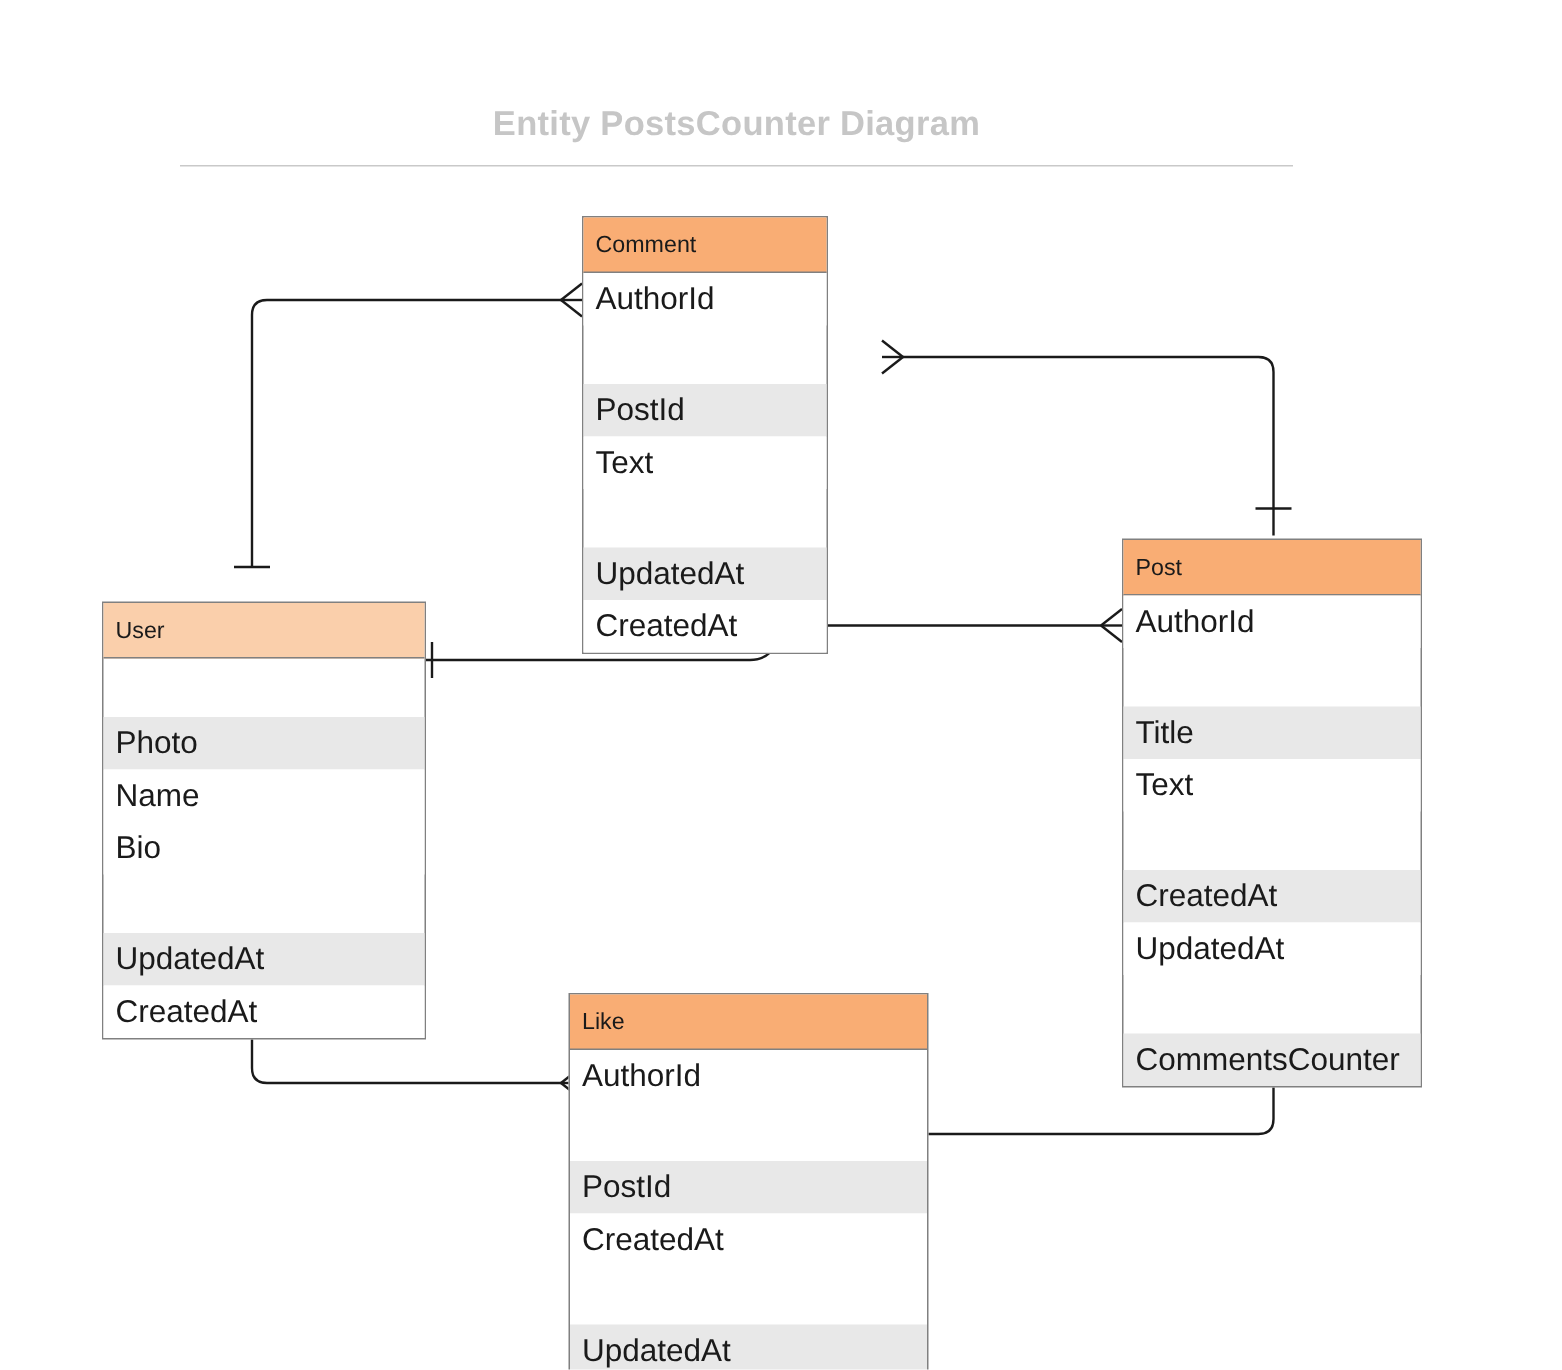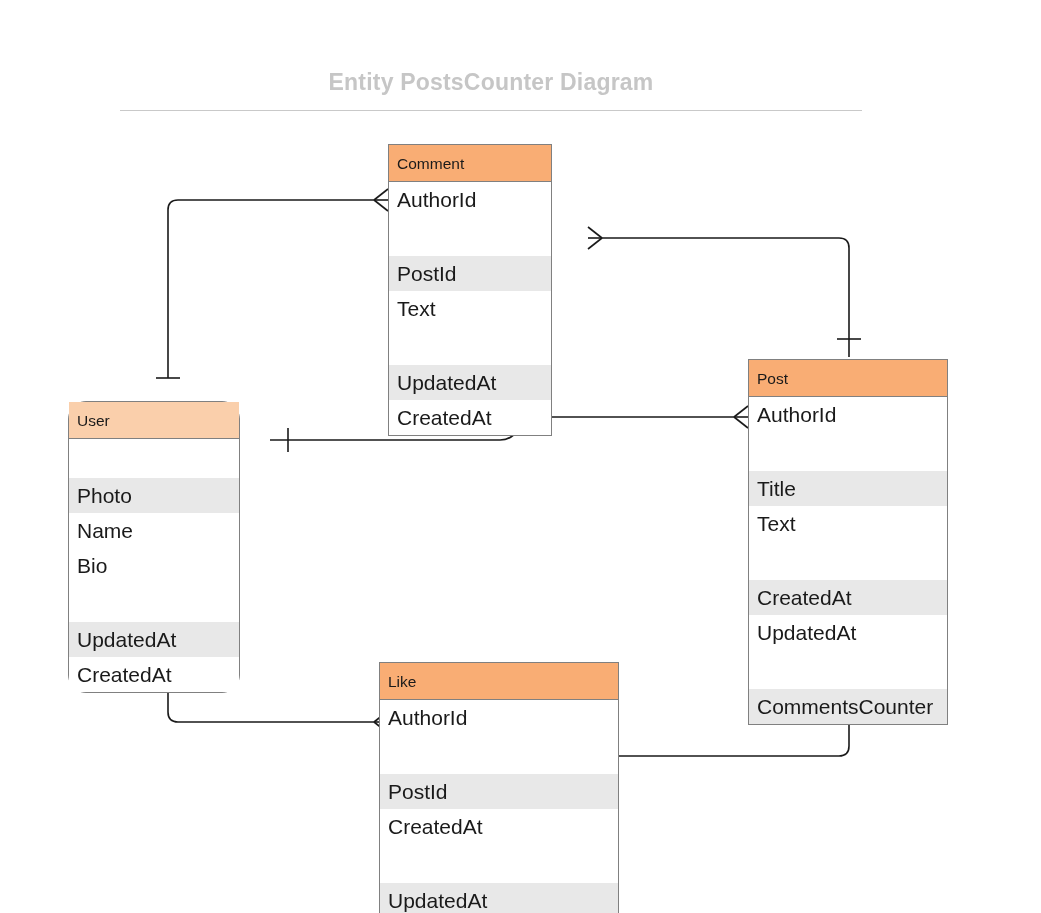--- a/index.html
+++ b/index.html
@@ -77,21 +77,21 @@
     font-size: 21px;
     color: #1a1a1a;
     white-space: nowrap;
     overflow: hidden;
   }
   .entity-row.odd  { background: #ffffff; }
   .entity-row.even { background: #e8e8e8; margin-top: 39px; }
 
   
   #entity-comment { left: 388px; top: 144px; width: 164px; }
-  #entity-user    { left: 68px;  top: 401px; width: 172px; border-radius: 18px; }
+  #entity-user    { left: 68px;  top: 401px; width: 216px; }
   #entity-post    { left: 748px; top: 359px; width: 200px; }
   #entity-like    { left: 379px; top: 662px; width: 240px; }
 
   #entity-comment .entity-header { background: #f9ad74; }
   #entity-post    .entity-header { background: #f9ad74; }
   #entity-like    .entity-header { background: #f9ad74; }
   #entity-user    .entity-header { background: #facfab; }
 </style>
 </head>
 <body>

